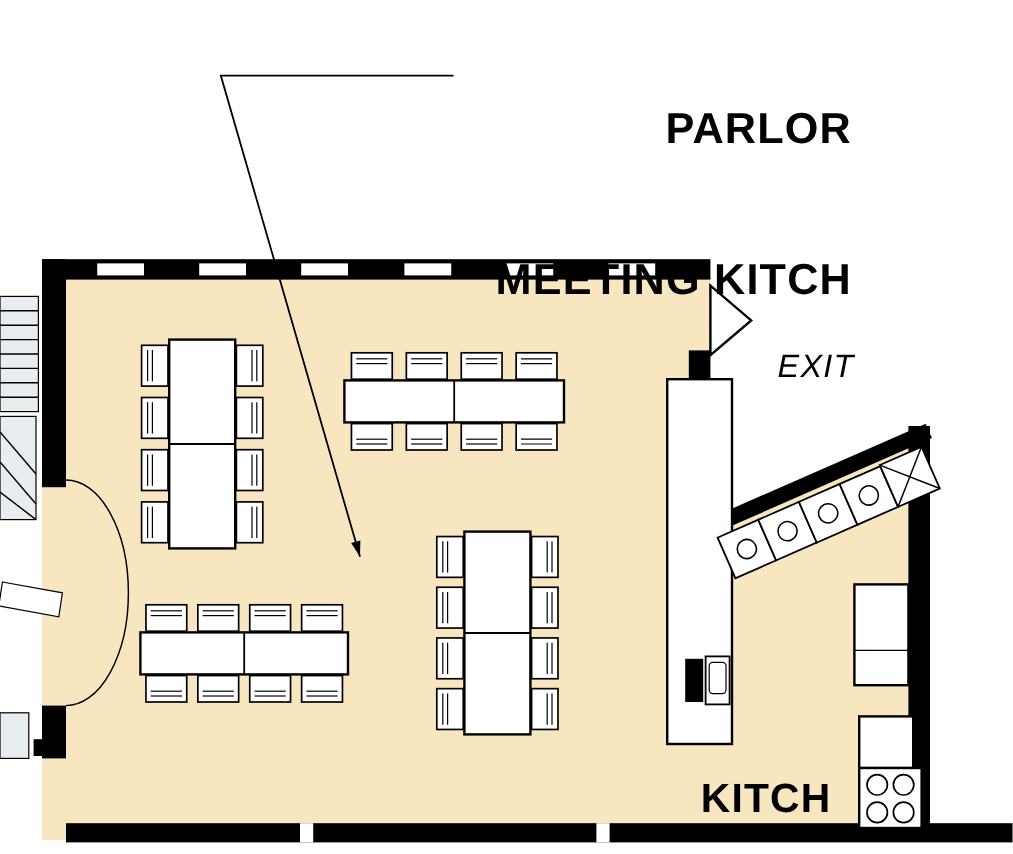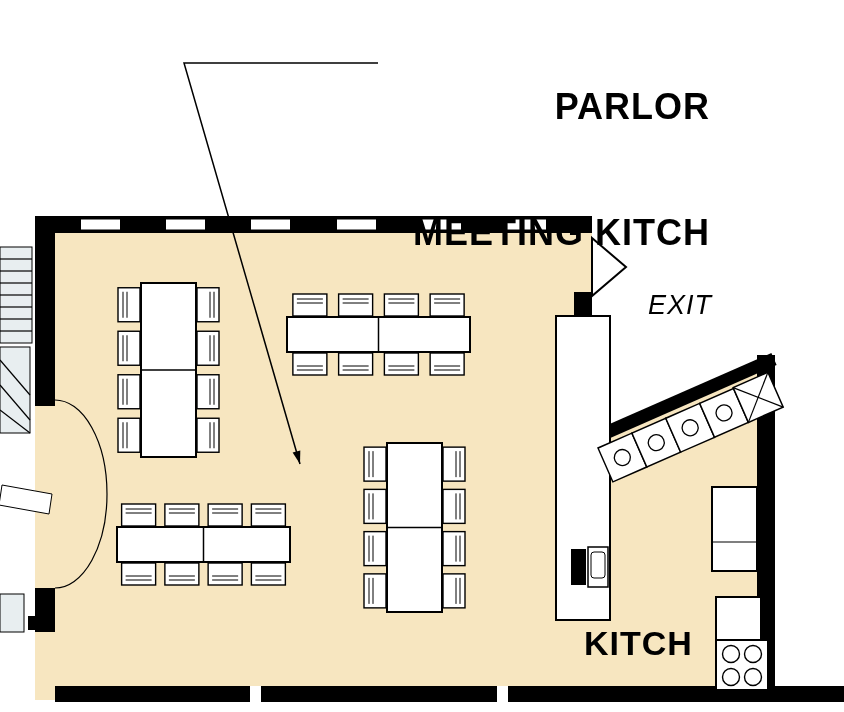--- a/index.html
+++ b/index.html
@@ -4,21 +4,21 @@
 <style>
   html,body{margin:0;padding:0;background:#fff;}
   #plan{position:relative;width:844px;height:712px;background:#ffffff;overflow:hidden;
         font-family:"Liberation Sans", sans-serif;}
   #plan svg{position:absolute;left:0;top:0;}
   .label{position:absolute;color:#000;white-space:pre;}
   #title-label{top:2px;right:134px;text-align:right;font-size:36px;font-weight:700;
                letter-spacing:1px;line-height:42px;}
   #exit-label{left:648px;top:250px;font-size:27px;font-style:italic;font-weight:500;
               letter-spacing:1px;margin-top:40px;}
-  #kitchen-label{left:584px;top:624px;font-size:34px;font-weight:700;letter-spacing:1px;}
+  #kitchen-label{left:584px;top:647px;font-size:34px;font-weight:700;letter-spacing:1px;}
   .tbl{fill:#fff;stroke:#000;stroke-width:2;}
   .ln{stroke:#000;stroke-width:1.5;}
   .wall{fill:#000;}
   .fixture{fill:#fff;stroke:#000;stroke-width:2;}
   .thin{stroke:#000;stroke-width:1.2;fill:none;}
 </style>
 </head>
 <body>
 
 <div id="plan">

